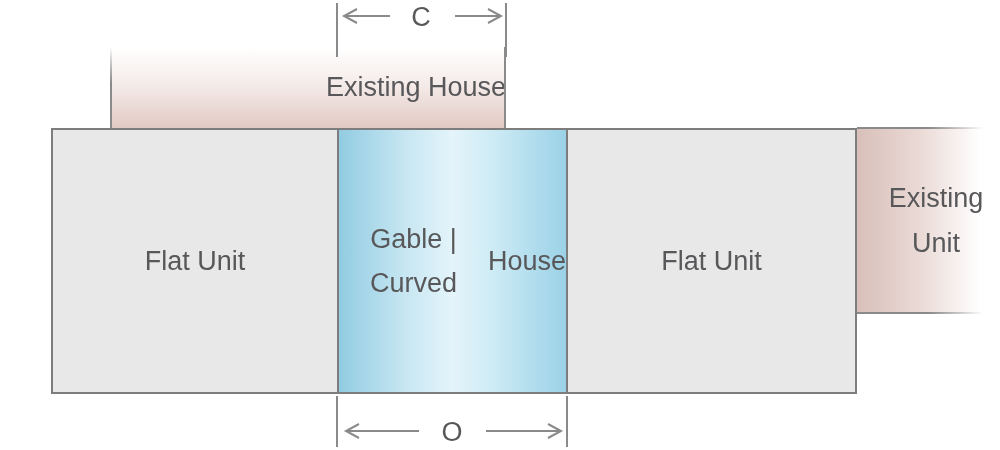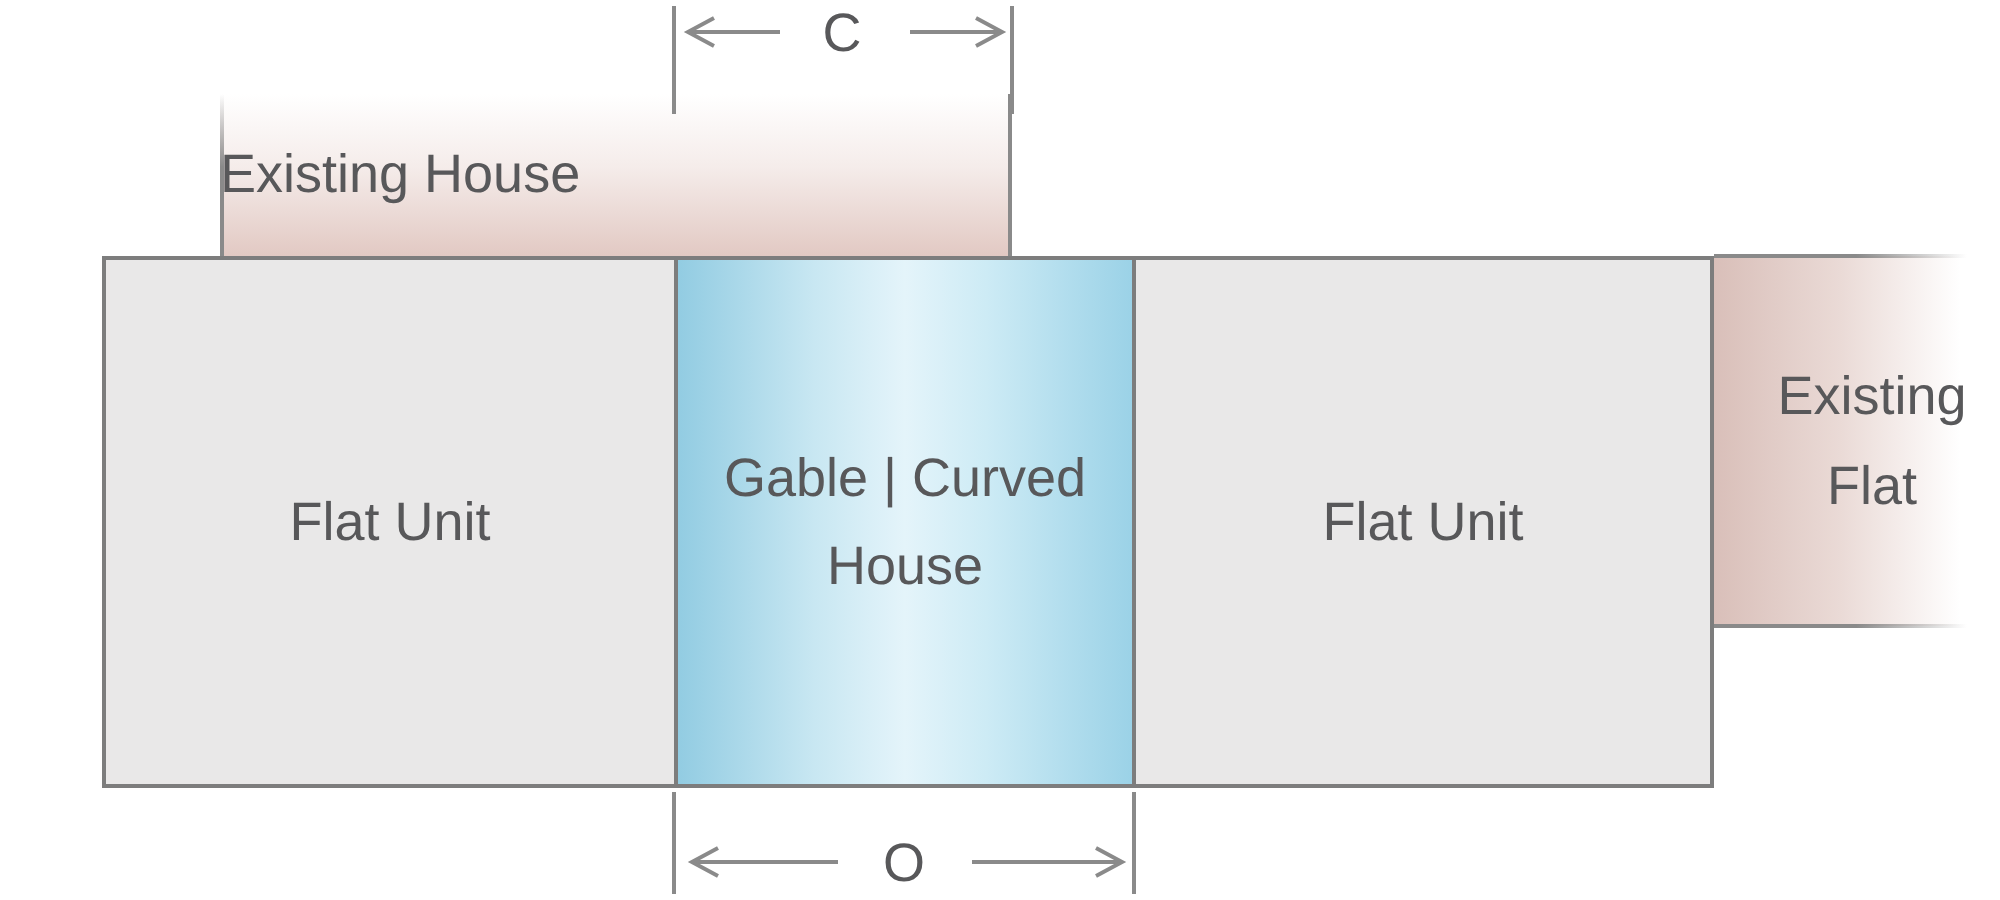--- a/index.html
+++ b/index.html
@@ -5,21 +5,21 @@
   html,body{margin:0;padding:0;background:#ffffff;}
   #canvas{
     position:relative;width:1000px;height:450px;background:#fff;overflow:hidden;
     font-family:"Liberation Sans","DejaVu Sans",sans-serif;
     color:var(--text,#58585a);
   }
   
   .top-house{
     position:absolute;left:110px;top:47px;width:396px;height:81px;
     background:linear-gradient(to bottom,rgba(226,201,195,0) 0%,rgba(226,201,195,.35) 45%,var(--pink-soft,#e2c9c3) 100%);
-    display:flex;align-items:center;justify-content:flex-start;
+    display:flex;align-items:center;justify-content:flex-end;
     font-size:27px;
   }
   .top-house .edge{
     position:absolute;top:0;bottom:0;width:2px;
     background:linear-gradient(to top,var(--dim,#8a8a8a) 55%,rgba(138,138,138,0) 100%);
   }
   .top-house .edge.l{left:0;}
   .top-house .edge.r{right:0;background:var(--dim,#8a8a8a);}
   
   .row{
@@ -31,21 +31,21 @@
   .unit{
     display:flex;align-items:center;justify-content:center;
     font-size:27px;text-align:center;height:100%;
   }
   .flat-left{width:284px;flex:none;}
   .gable{
     width:231px;flex:none;box-sizing:border-box;
     border-left:2px solid var(--border,#7d7d7d);
     border-right:2px solid var(--border,#7d7d7d);
     background:linear-gradient(to right,var(--gable-edge-left,#92cce2) 0%,#c8e7f2 30%,var(--gable-center,#e4f4fa) 50%,#cdebf5 68%,var(--gable-edge-right,#9bd2e7) 100%);
-    flex-direction:column;line-height:44px;
+    flex-direction:row;line-height:44px;
   }
   .flat-right{flex:1;}
   
   .right-house{
     position:absolute;left:857px;top:128px;width:158px;height:185px;
     background:linear-gradient(to right,var(--pink-deep,#d9bfb9) 0%,#eadad6 40%,rgba(255,255,255,0) 78%);
     display:flex;flex-direction:column;align-items:center;justify-content:center;
     font-size:27px;line-height:45px;text-align:center;
   }
   .right-house .hedge{
@@ -83,21 +83,21 @@
     </div>
     <div class="unit flat-right">
       <span>Flat Unit</span>
     </div>
   </div>
 
   <div class="right-house">
     <span class="hedge t"></span>
     <span class="hedge b"></span>
     <span>Existing</span>
-    <span>Flat</span>
+    <span>Unit</span>
   </div>
 
   <svg id="dims" viewBox="0 0 1000 450">
 
     <line x1="337" y1="3" x2="337" y2="57"></line>
     <line x1="506" y1="3" x2="506" y2="57"></line>
     <line x1="390" y1="16" x2="344" y2="16"></line>
     <polyline points="357,9 344,16 357,23"></polyline>
     <line x1="455" y1="16" x2="501" y2="16"></line>
     <polyline points="488,9 501,16 488,23"></polyline>

